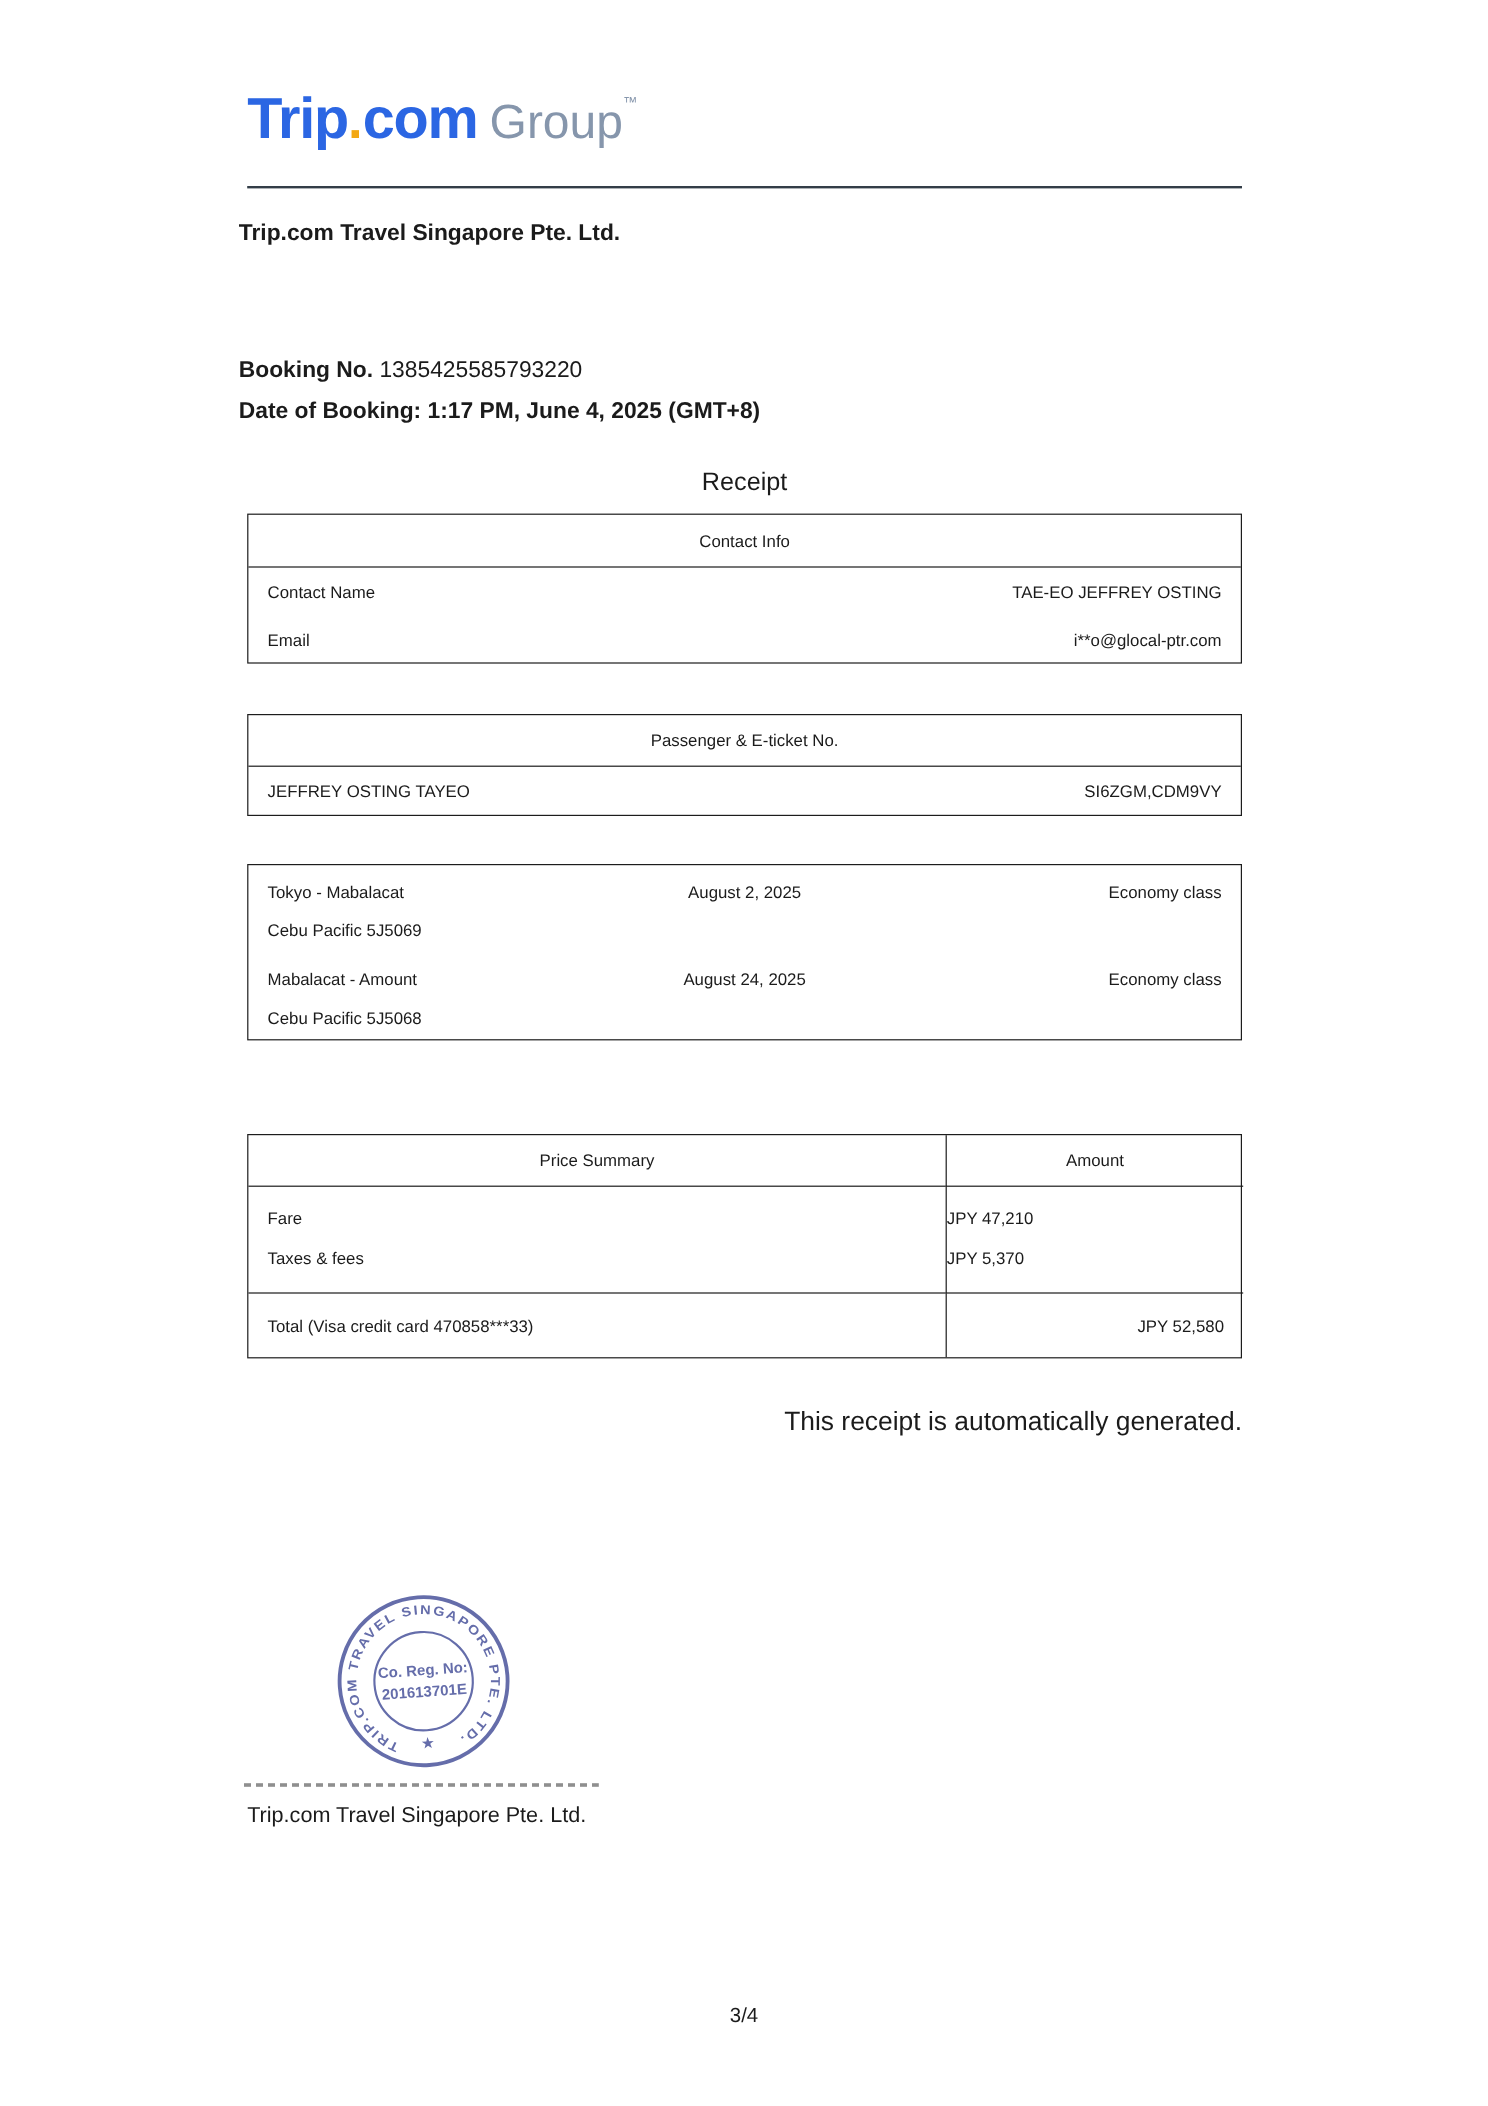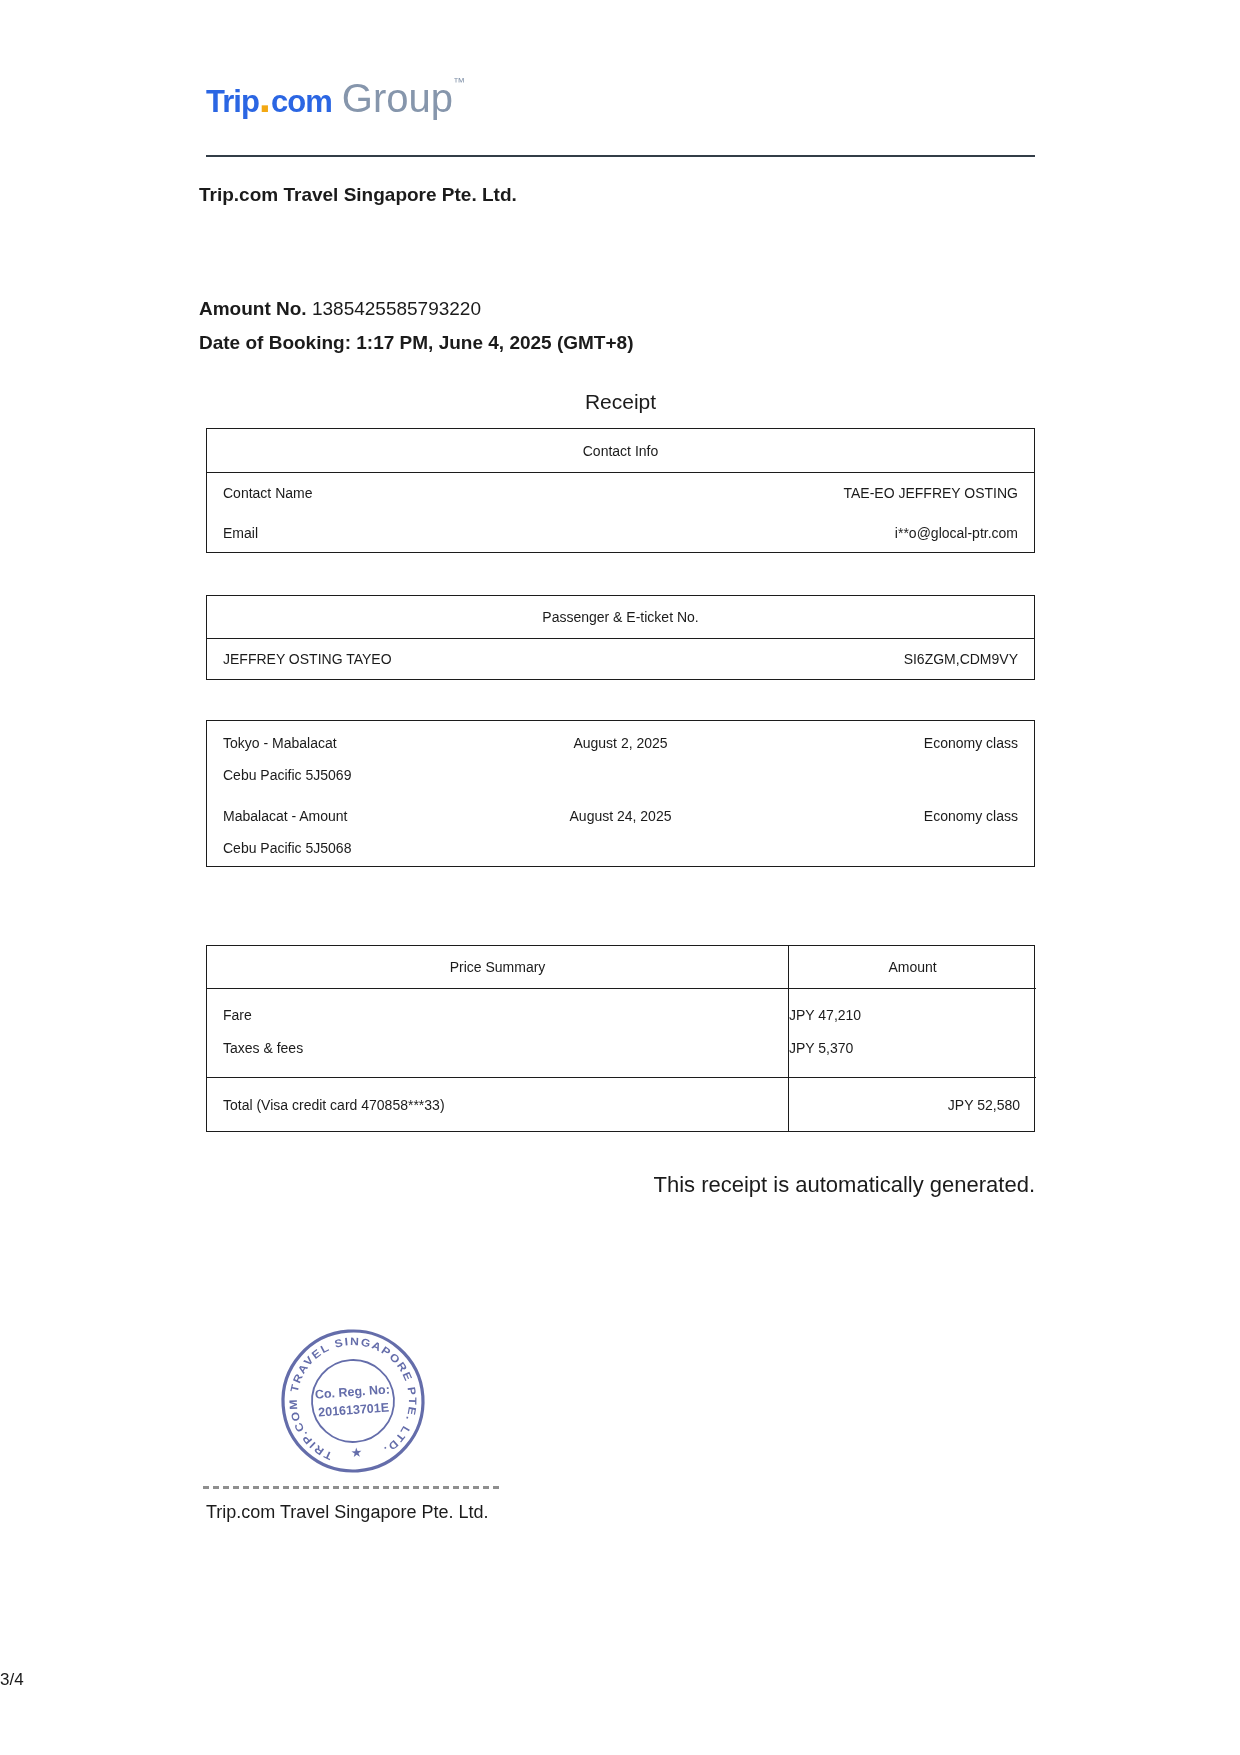--- a/index.html
+++ b/index.html
@@ -15,21 +15,21 @@
   .page{
     position:relative;
     width:1240px;
     height:1755px;
     background:#ffffff;
     overflow:hidden;
   }
   
   .logo-row{position:absolute;top:72px;left:206px;white-space:nowrap;}
   .logo-trip,.logo-com{
-    font-size:31px;font-weight:bold;letter-spacing:-1px;color:var(--logo-blue);
+    font-size:48px;font-weight:bold;letter-spacing:-1px;color:var(--logo-blue);
   }
   .logo-dot{font-size:44px;font-weight:bold;color:var(--logo-dot);}
   .logo-group{font-size:40px;font-weight:400;color:var(--logo-gray);margin-left:10px;letter-spacing:0;}
   .logo-tm{font-size:12px;color:var(--logo-gray);vertical-align:26px;}
   .rule{position:absolute;left:206px;top:155px;width:829px;height:2px;background:#333d47;}
   
   .company-block{position:absolute;left:199px;top:178px;font-size:19px;line-height:34px;}
   .company-name{font-weight:bold;}
   .booking-block{position:absolute;left:199px;top:292px;font-size:19px;line-height:34px;}
   .bold{font-weight:bold;}
@@ -88,39 +88,39 @@
   .stamp-fill{fill:var(--stamp);}
   .stamp-ring-text{font-family:"Liberation Sans","DejaVu Sans",sans-serif;font-size:10.8px;font-weight:bold;letter-spacing:1.4px;}
   .stamp-center-text{font-family:"Liberation Sans","DejaVu Sans",sans-serif;font-size:12.5px;font-weight:bold;}
   .stamp-star{font-size:13px;}
   
   .dash-line{
     position:absolute;left:203px;top:1486px;width:296px;height:3px;
     background:repeating-linear-gradient(90deg,var(--dash) 0 6px,transparent 6px 10px);
   }
   .footer-company{position:absolute;left:206px;top:1502px;font-size:18px;}
-  .page-num{position:absolute;left:0;top:1670px;width:1240px;text-align:left;font-size:17px;}
+  .page-num{position:absolute;left:0;top:1670px;width:1240px;text-align:center;font-size:17px;}
 </style>
 </head>
 <body>
 
 <div class="page">
 
   <div class="logo-row">
     <span class="logo-trip">Trip</span><span class="logo-dot">.</span><span class="logo-com">com</span><span class="logo-group">Group</span><span class="logo-tm">™</span>
   </div>
 
   <div class="rule"></div>
 
   <div class="company-block">
     <div class="company-name">Trip.com Travel Singapore Pte. Ltd.</div>
   </div>
 
   <div class="booking-block">
-    <div><span class="bold">Amount No.</span> <span>1385425585793220</span></div>
+    <div><span class="bold">Booking No.</span> <span>1385425585793220</span></div>
     <div class="bold">Date of Booking: 1:17 PM, June 4, 2025 (GMT+8)</div>
   </div>
 
   <div class="receipt-title">Receipt</div>
 
   <div class="tbl contact-table">
     <div class="tbl-header">Contact Info</div>
     <div class="cell-row">
       <span class="pad-l">Contact Name</span>
       <span class="pad-r">TAE-EO JEFFREY OSTING</span>

